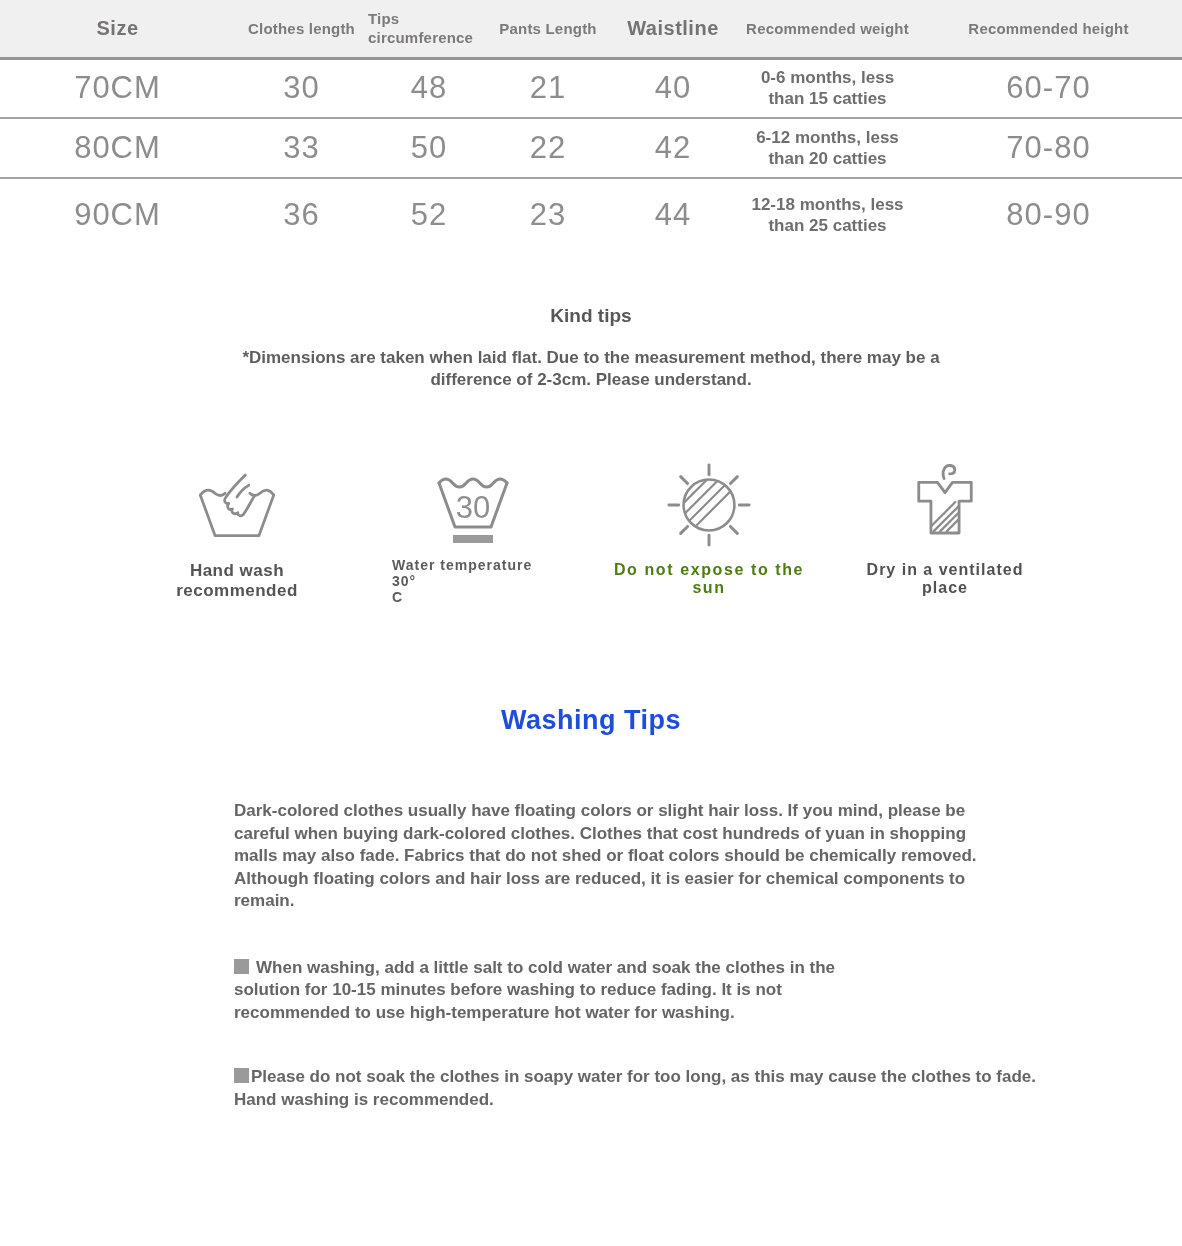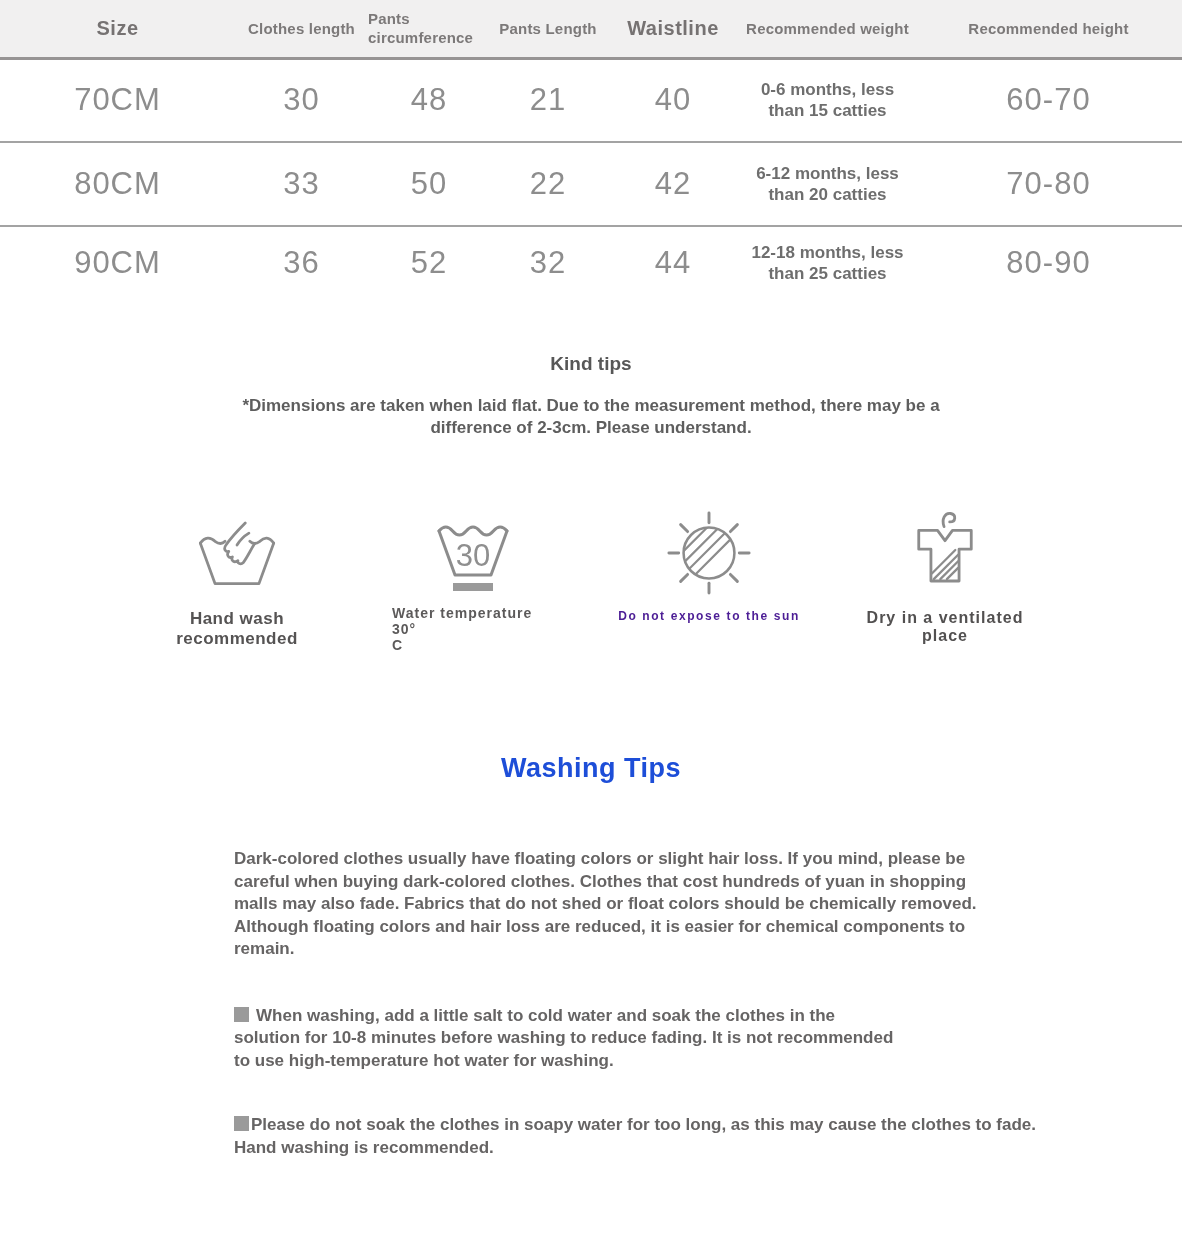--- a/index.html
+++ b/index.html
@@ -19,21 +19,21 @@
     font-size:15px; font-weight:bold; color:#7c7979; text-align:center;
     letter-spacing:.2px;
     margin-top:12px;
   }
   table.size-table thead th.h-lg { font-size:20px; color:#767272; letter-spacing:.5px; }
   table.size-table thead th .wrap-left { display:inline-block; text-align:left; line-height:19px; }
   table.size-table tbody td {
     text-align:center; vertical-align:middle;
     border-top:2px solid #a3a3a3;
     font-size:31px; font-weight:normal; color:#8d8d8d; letter-spacing:1px;
-    height:84px;
+    height:60px;
   }
   table.size-table tbody tr:first-child td { border-top:3px solid #979494; }
   table.size-table tbody tr:last-child td { height:73px; }
   table.size-table tbody td.weight {
     font-size:17px; font-weight:bold; color:#6e6e6e; letter-spacing:0;
     line-height:21px; padding:0 8px;
   }
 
   
   .kind-tips { margin-top:54px; text-align:center; }
@@ -47,21 +47,21 @@
   .care-row {
     margin-top:60px;
     display:flex; justify-content:center; align-items:flex-start; gap:28px;
   }
   .care { display:flex; flex-direction:column; align-items:center; width:208px; }
   .care .icon-box { height:98px; display:flex; align-items:flex-end; justify-content:center; }
   .care svg { display:block; }
   .care-label { margin-top:12px; font-weight:bold; color:#555353; text-align:center; }
   .lbl-hand { font-size:17px; letter-spacing:.5px; }
   .lbl-temp { font-size:14px; letter-spacing:1px; white-space:pre-line; text-align:left; width:162px; margin-top:8px; color:#5c5a5a; }
-  .lbl-sun  { font-size:12px; letter-spacing:1.6px; color:#4c1d95; }
+  .lbl-sun  { font-size:16px; letter-spacing:1.6px; color:#4d7c0f; }
   .lbl-dry  { font-size:16px; letter-spacing:1px; color:#525050; }
 
   
   .washing h2 {
     margin-top:100px; text-align:center;
     font-size:27px; font-weight:bold; color:#1d4ed8; letter-spacing:.5px;
   }
   .washing .intro {
     margin:64px 0 0 234px; max-width:748px;
     font-size:17px; font-weight:bold; color:#666464; line-height:22.5px;
@@ -90,21 +90,21 @@
         <col style="width:122px">
       <col style="width:116px">
         <col style="width:134px">
         <col style="width:175px">
       <col style="width:267px">
     </colgroup>
     <thead>
       <tr>
         <th class="h-lg">Size</th>
         <th>Clothes length</th>
-        <th><span class="wrap-left">Pants circumference</span></th>
+        <th><span class="wrap-left">Tips circumference</span></th>
         <th>Pants Length</th>
         <th class="h-lg">Waistline</th>
         <th>Recommended weight</th>
         <th>Recommended height</th>
       </tr>
     </thead>
     <tbody>
       <tr>
         <td>70CM</td>
         <td>30</td>
@@ -120,21 +120,21 @@
         <td>50</td>
         <td>22</td>
         <td>42</td>
         <td class="weight">6-12 months, less than 20 catties</td>
         <td>70-80</td>
       </tr>
       <tr>
         <td>90CM</td>
         <td>36</td>
         <td>52</td>
-        <td>32</td>
+        <td>23</td>
         <td>44</td>
         <td class="weight">12-18 months, less than 25 catties</td>
         <td>80-90</td>
       </tr>
     </tbody>
   </table>
 
   <section class="kind-tips">
     <h3>Kind tips</h3>
     <p>*Dimensions are taken when laid flat. Due to the measurement method, there may be a difference of 2-3cm. Please understand.</p>
@@ -212,20 +212,20 @@
       <div class="care-label lbl-dry">Dry in a ventilated place</div>
     </div>
 
   </section>
 
   <section class="washing">
     <h2>Washing Tips</h2>
     <p class="intro">Dark-colored clothes usually have floating colors or slight hair loss. If you mind, please be careful when buying dark-colored clothes. Clothes that cost hundreds of yuan in shopping malls may also fade. Fabrics that do not shed or float colors should be chemically removed. Although floating colors and hair loss are reduced, it is easier for chemical components to remain.</p>
 
     <div class="bullet b2">
-      <span class="sq sq-sp"></span><span>When washing, add a little salt to cold water and soak the clothes in the solution for 10-8 minutes before washing to reduce fading. It is not recommended to use high-temperature hot water for washing.</span>
+      <span class="sq sq-sp"></span><span>When washing, add a little salt to cold water and soak the clothes in the solution for 10-15 minutes before washing to reduce fading. It is not recommended to use high-temperature hot water for washing.</span>
     </div>
     <div class="bullet b3">
       <span class="sq"></span><span>Please do not soak the clothes in soapy water for too long, as this may cause the clothes to fade. Hand washing is recommended.</span>
     </div>
   </section>
 
 </div>
 
 </body></html>

